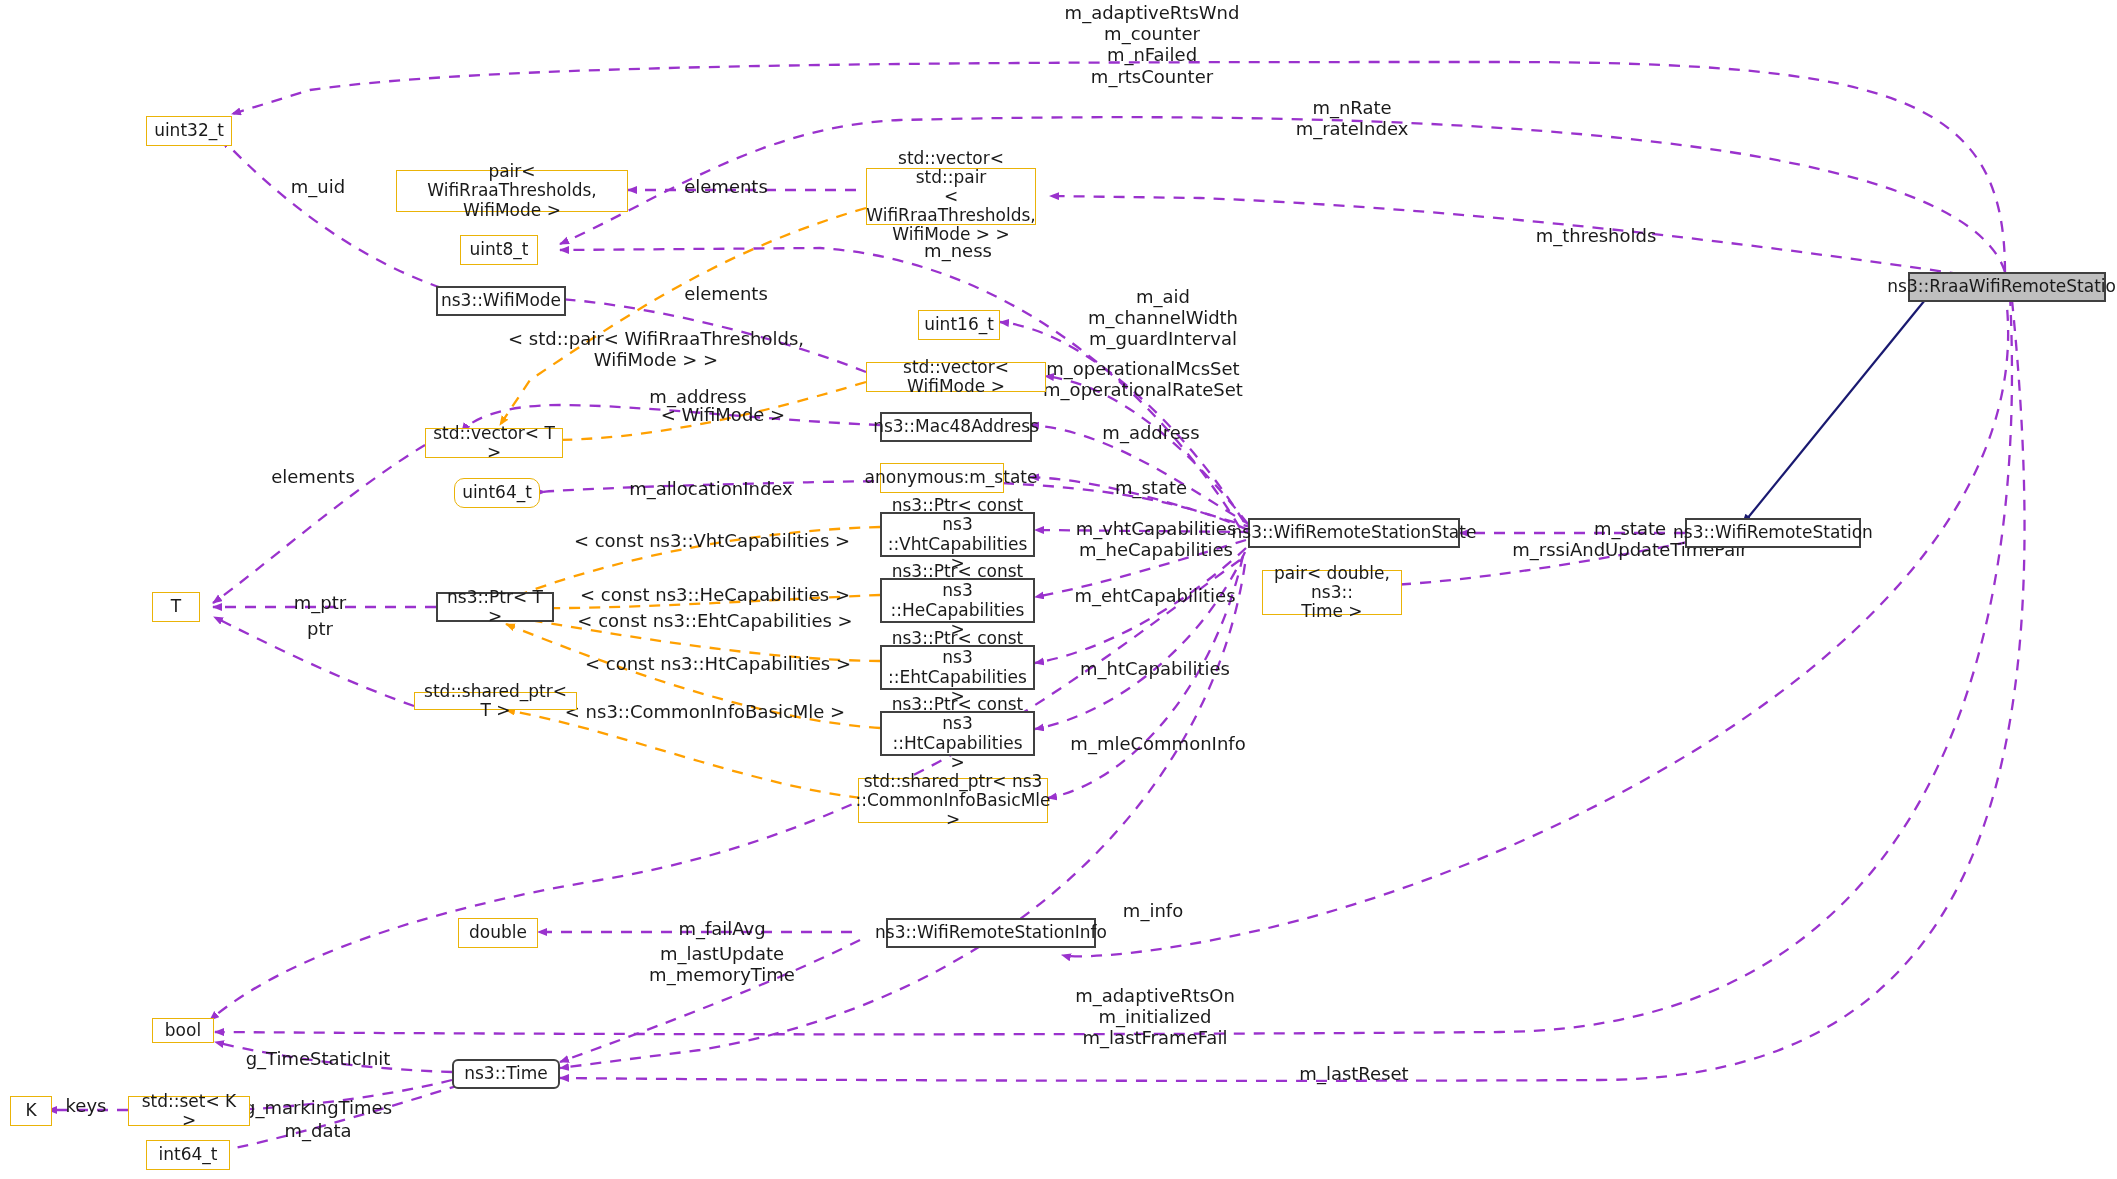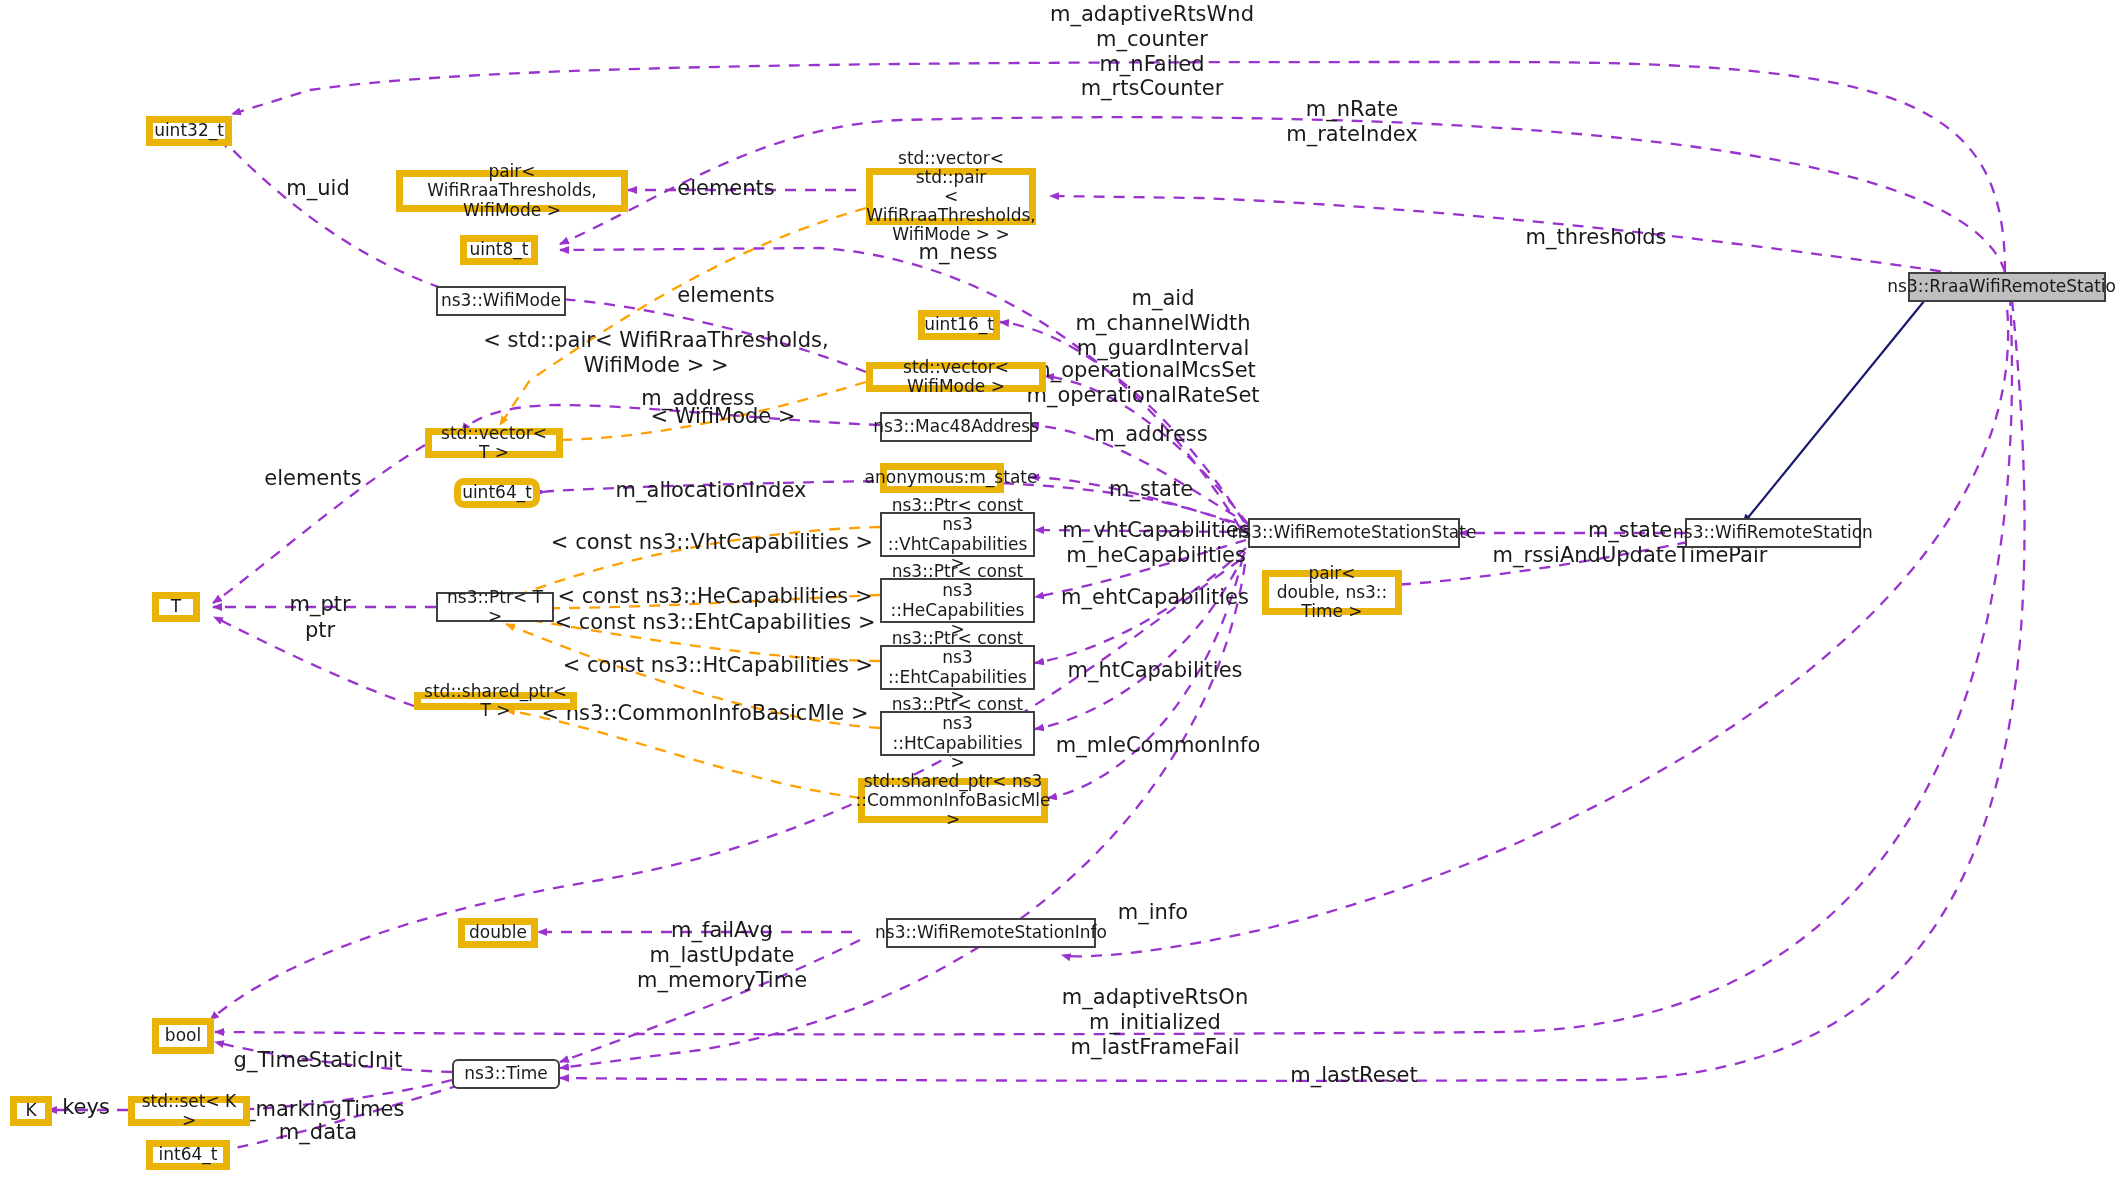--- a/index.html
+++ b/index.html
@@ -5,41 +5,41 @@
 <style>
   html,body{margin:0;padding:0;background:#ffffff;}
   body{font-family:"DejaVu Sans","Liberation Sans",sans-serif;}
   #canvas{position:relative;width:2117px;height:1179px;background:#fff;overflow:hidden;}
   svg.edges{position:absolute;left:0;top:0;width:2117px;height:1179px;pointer-events:none;}
 
   .node{
     position:absolute;
     box-sizing:border-box;
     background:#ffffff;
-    border:7px solid #eab308;
+    border:1px solid #eab308;
     color:#1a1a1a;
     font-size:17px;
     line-height:1.12;
     text-align:center;
     display:flex;
     align-items:center;
     justify-content:center;
     white-space:pre-line;
     padding:2px 6px;
     z-index:5;
   }
   .node.bold{ border:2px solid #404040; }
   .node.current{
     background:#bfbfbf;
     border:2px solid #404040;
     font-weight:normal;
   }
   .elabel{
     position:absolute;
-    font-size:21px;
+    font-size:18px;
     color:#1a1a1a;
     line-height:1.18;
     text-align:center;
     white-space:pre-line;
     z-index:4;
     transform:translateX(-50%);
   }
 </style>
 </head>
 <body>
@@ -203,21 +203,21 @@
   <div class="node bold" style="left:880px;top:711px;width:155px;height:45px;">ns3::Ptr&lt; const ns3
 ::HtCapabilities &gt;</div>
 
   <div class="node" style="left:858px;top:778px;width:190px;height:45px;">std::shared_ptr&lt; ns3
 ::CommonInfoBasicMle &gt;</div>
 
   <div class="node" style="left:458px;top:918px;width:80px;height:30px;">double</div>
 
   <div class="node bold" style="left:852px;top:918px;width:210px;height:30px;margin-left:34px;">ns3::WifiRemoteStationInfo</div>
 
-  <div class="node" style="left:152px;top:1018px;width:62px;height:36px;">bool</div>
+  <div class="node" style="left:152px;top:1018px;width:62px;height:25px;">bool</div>
 
   <div class="node bold" style="left:452px;top:1059px;width:108px;height:30px;border-radius:6px;">ns3::Time</div>
 
   <div class="node" style="left:10px;top:1096px;width:42px;height:30px;">K</div>
 
   <div class="node" style="left:128px;top:1096px;width:122px;height:30px;">std::set&lt; K &gt;</div>
 
   <div class="node" style="left:146px;top:1140px;width:84px;height:30px;">int64_t</div>
 
   <div class="node current" style="left:1908px;top:272px;width:198px;height:30px;">ns3::RraaWifiRemoteStation</div>

